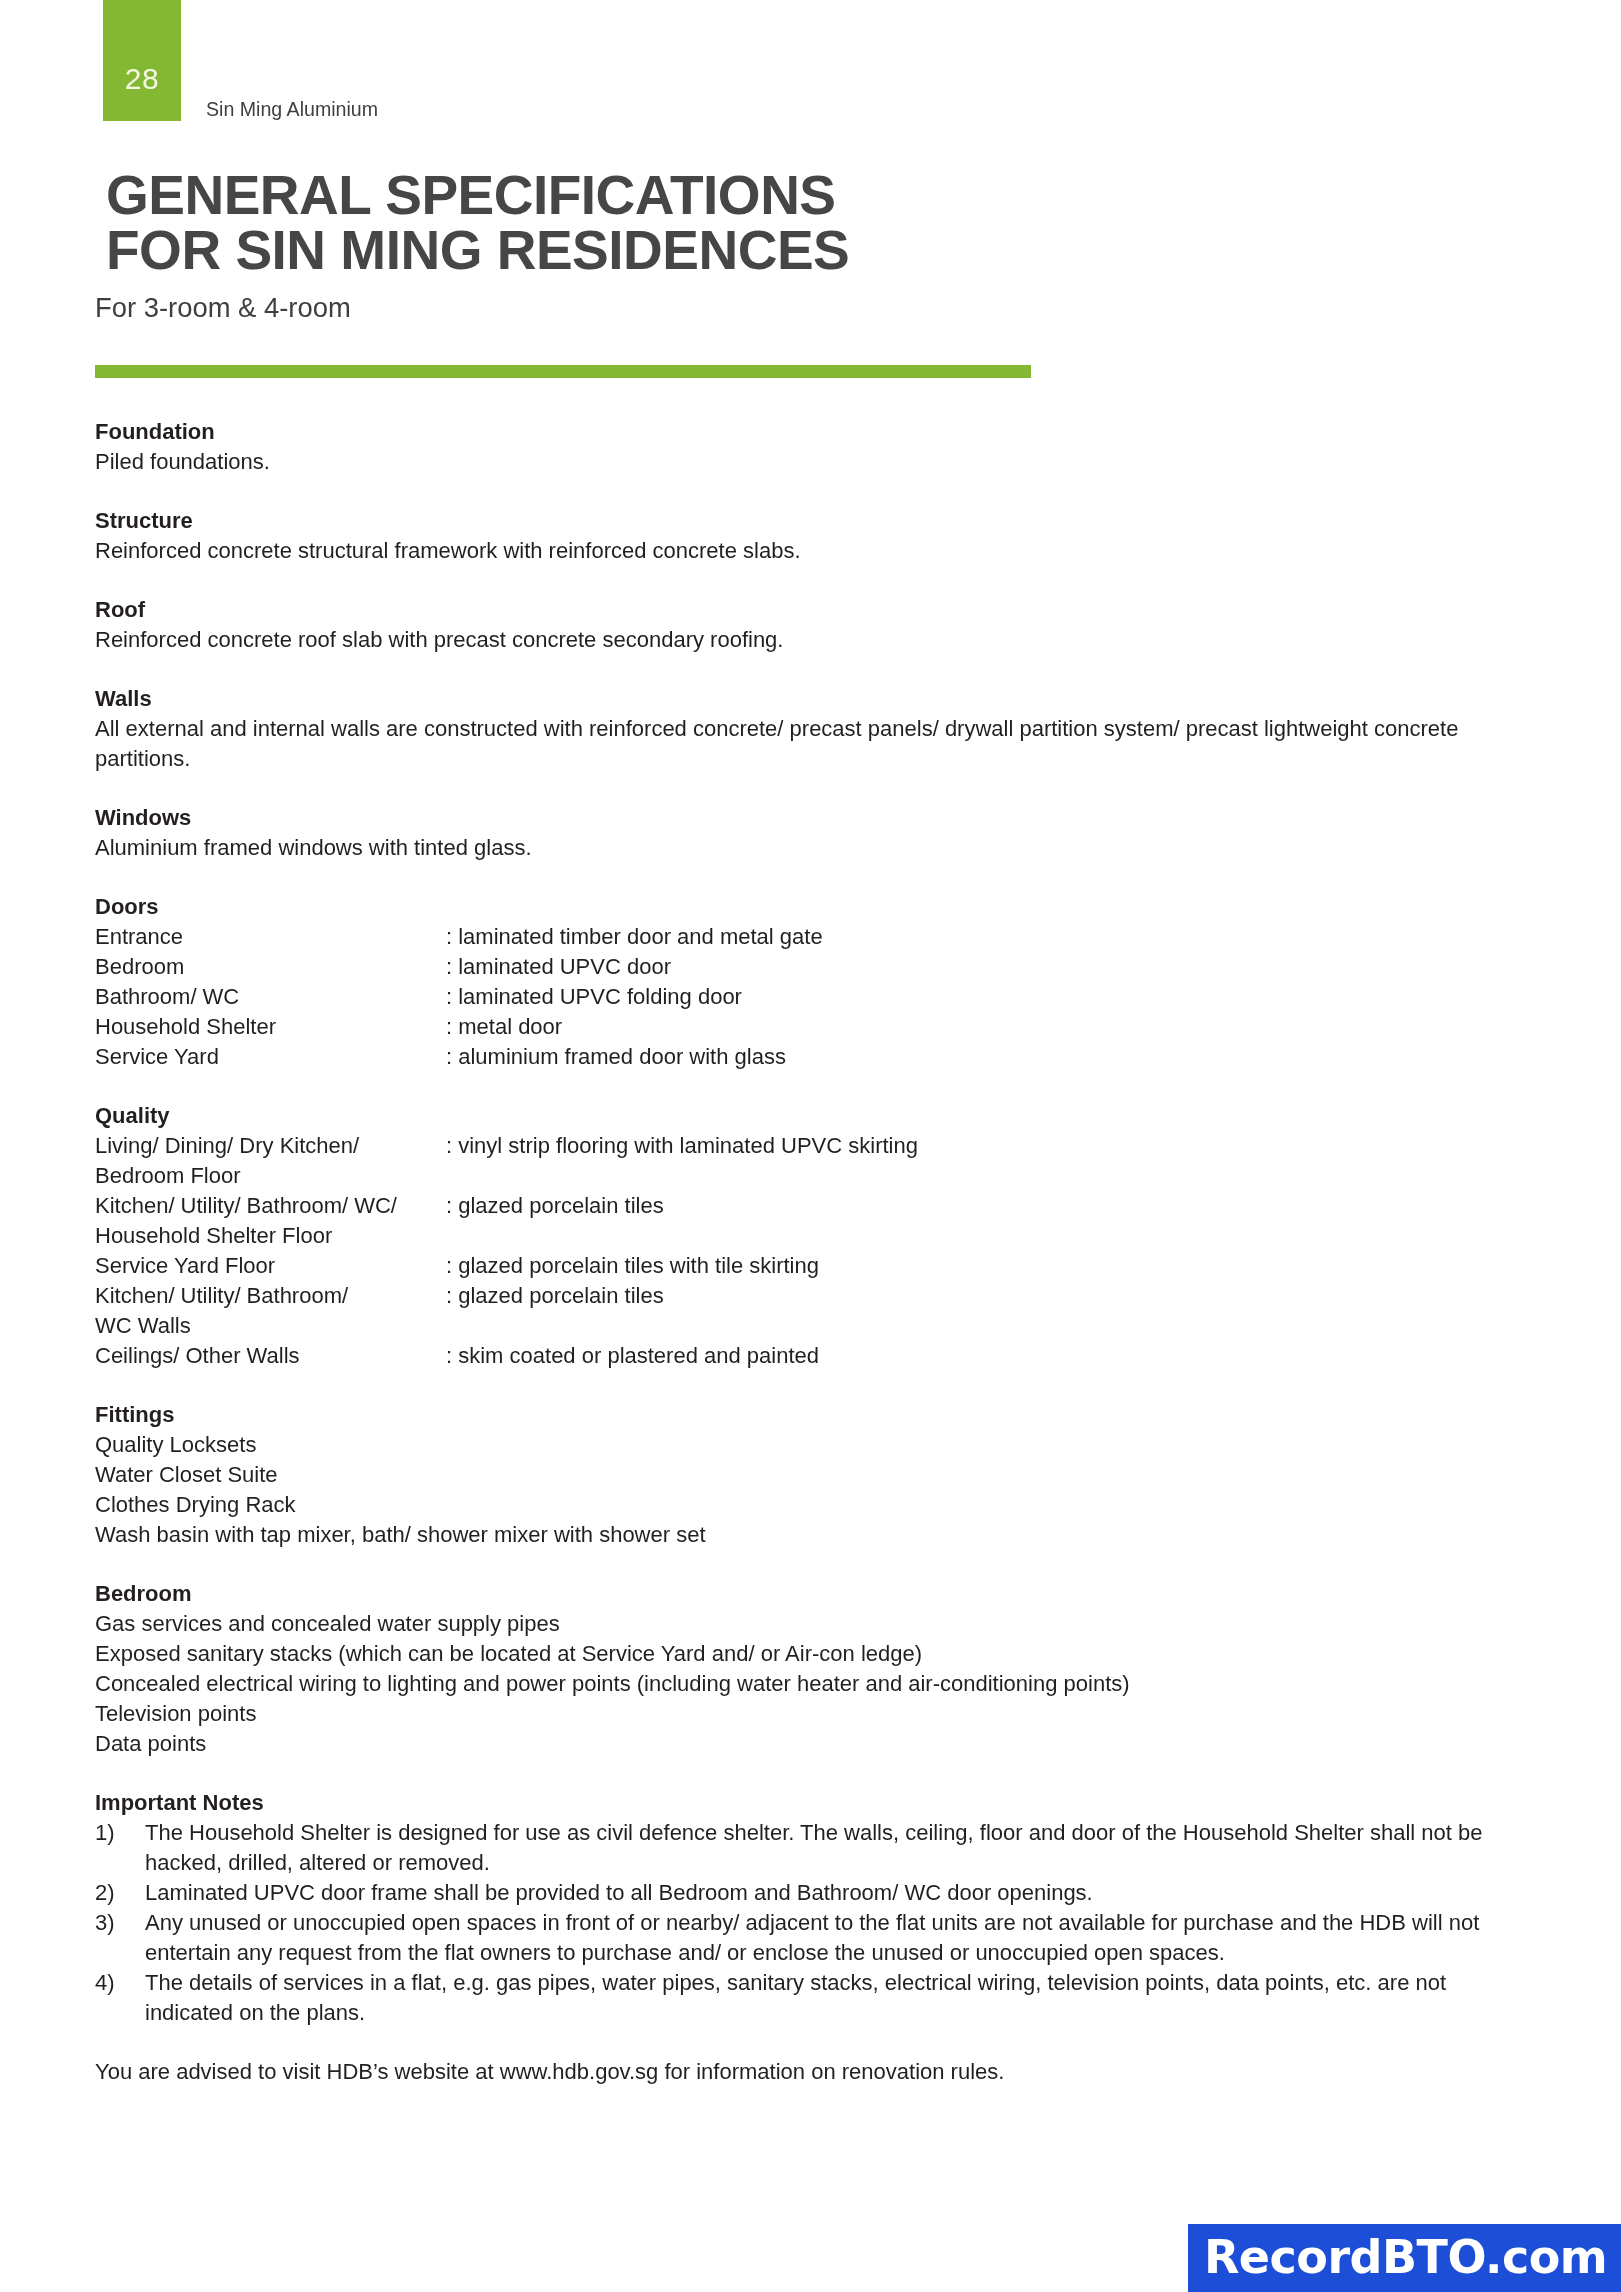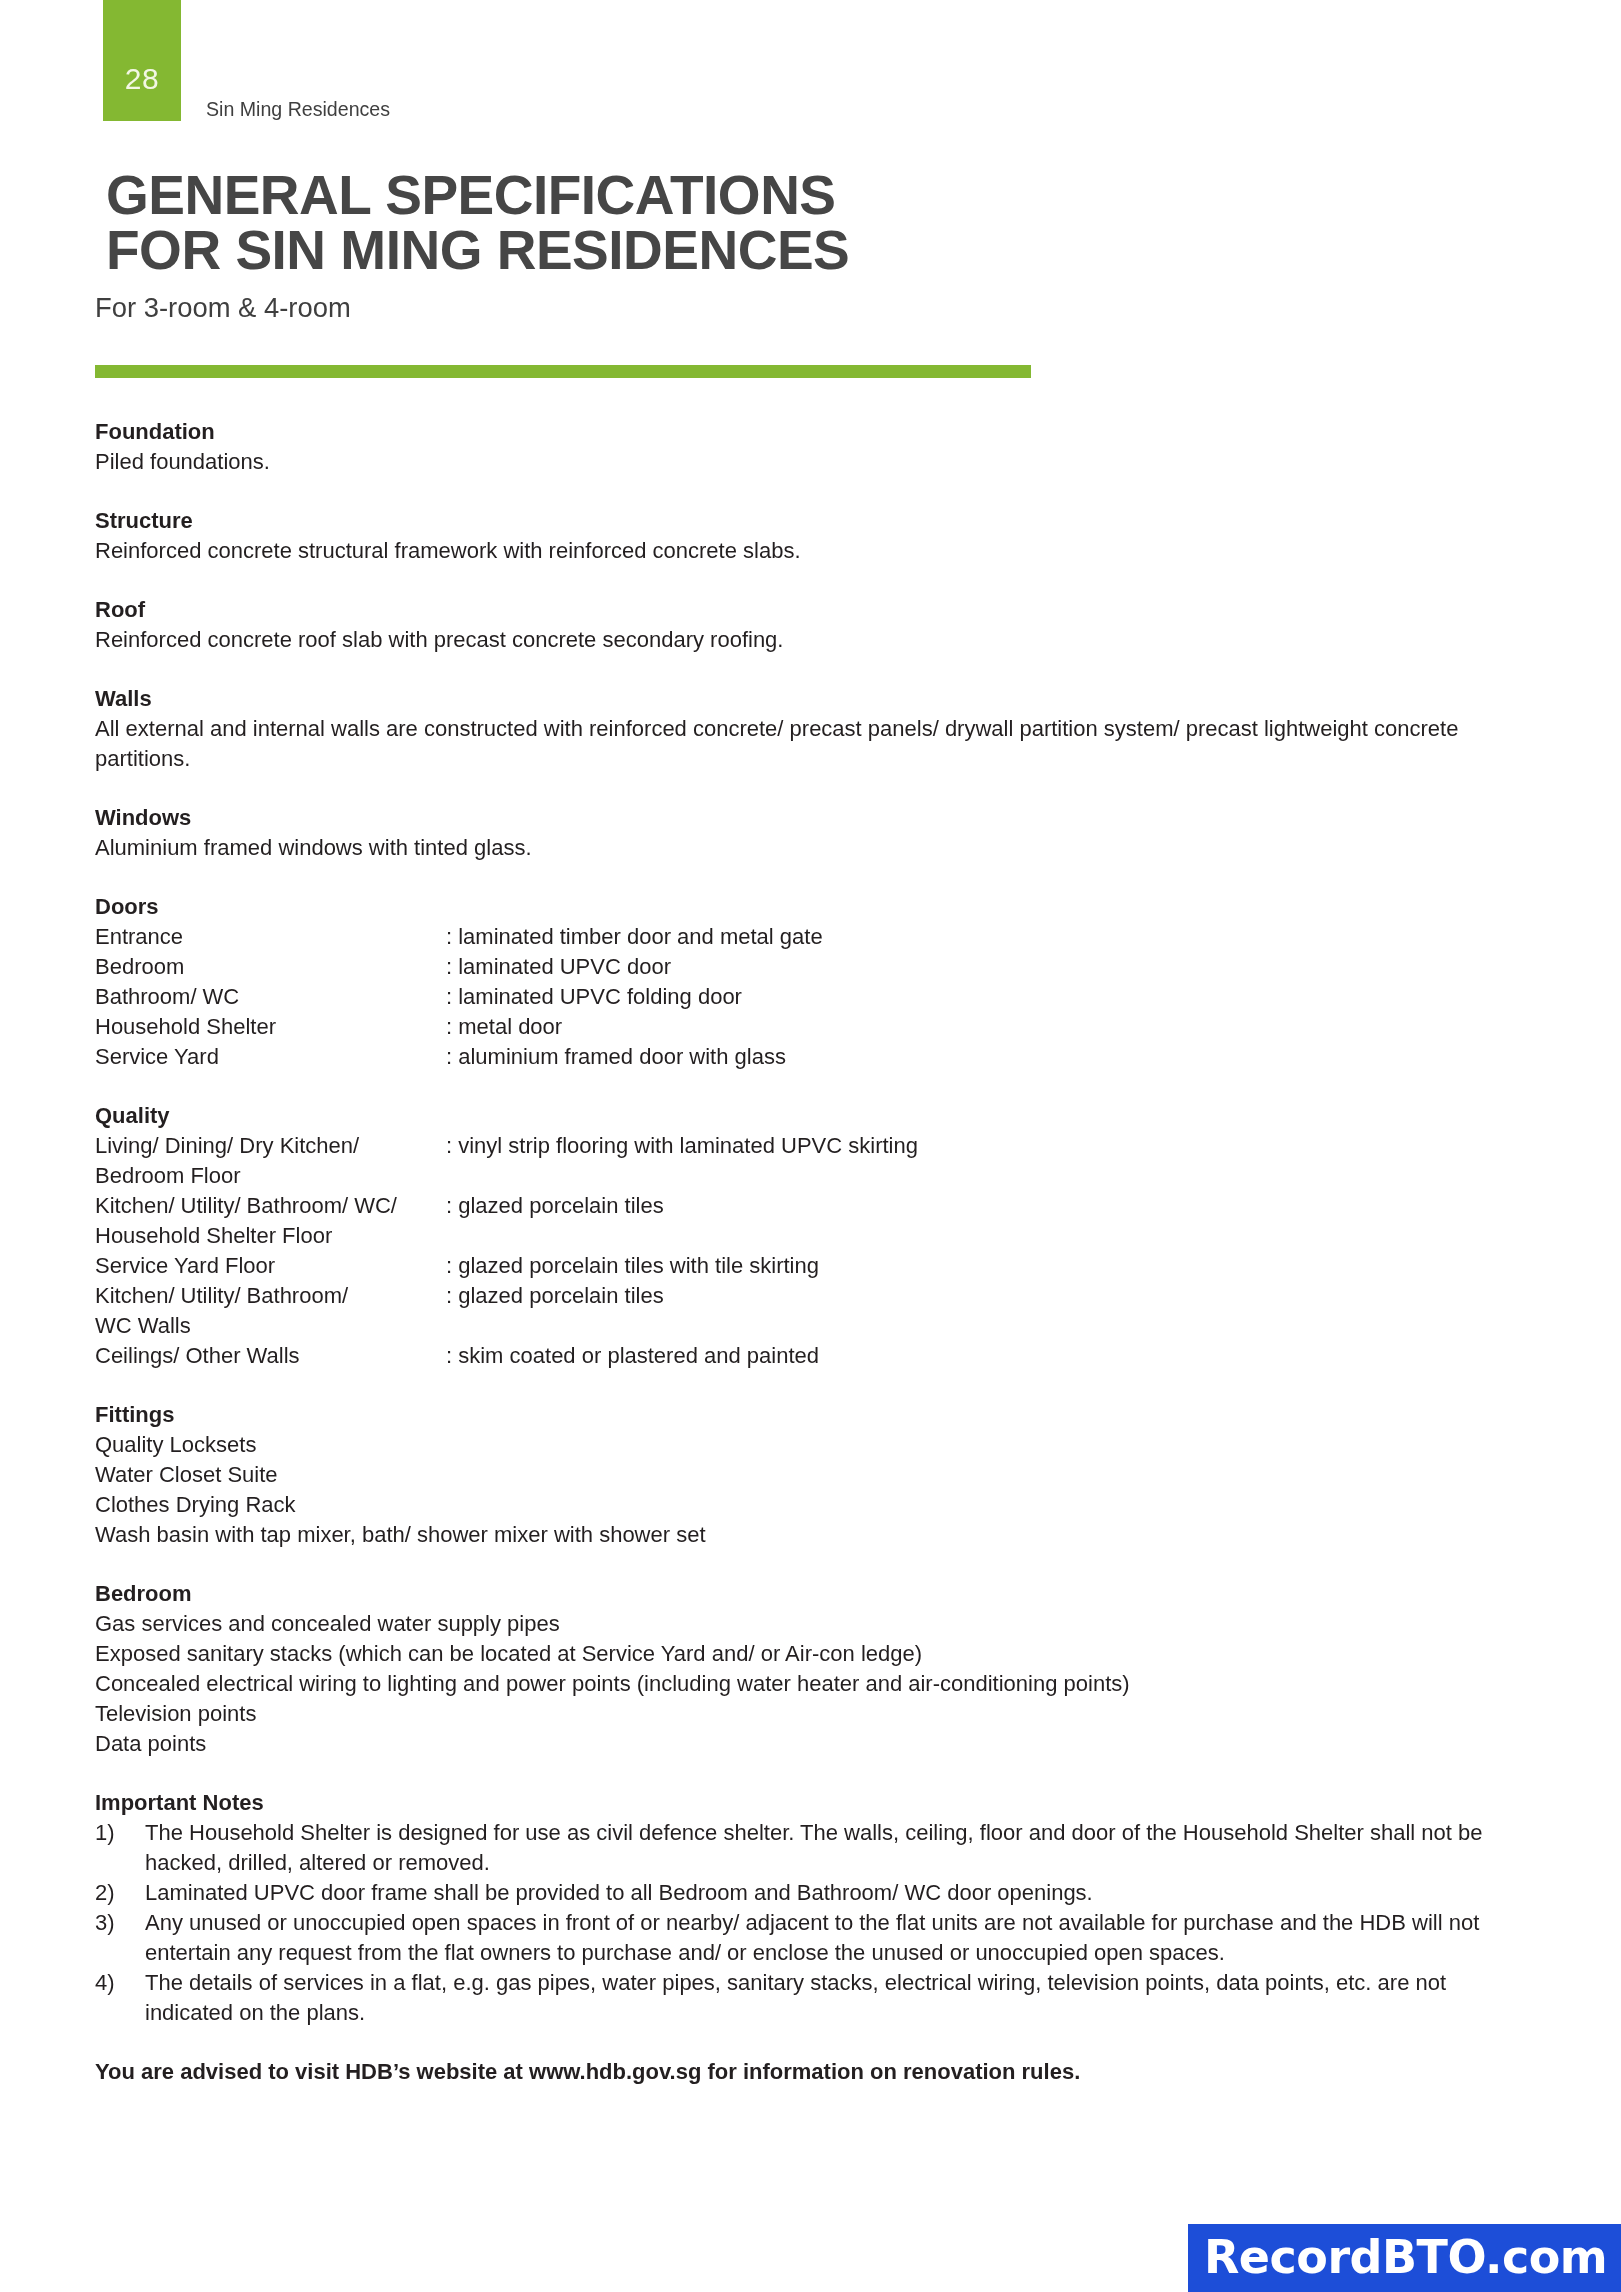--- a/index.html
+++ b/index.html
@@ -129,21 +129,21 @@
   .note-row {
     display: flex;
     align-items: flex-start;
   }
   .note-num {
     width: 50px;
     flex: 0 0 50px;
   }
   .note-text { flex: 1 1 auto; }
 
-  .advice { margin-top: 19px; font-weight: bold; }
+  .advice { margin-top: 19px; }
 
   
   .watermark {
     position: absolute;
     right: 0;
     bottom: 0;
     background: #1d4ed8;
     color: #ffffff;
     font-weight: bold;
     font-size: 46px;
@@ -152,21 +152,21 @@
     letter-spacing: -0.5px;
     font-family: "DejaVu Sans", sans-serif;
   }
 </style>
 </head>
 <body>
 
 <div class="page-header">
   <div class="page-number-block"></div>
   <div class="page-number">28</div>
-  <div class="header-project">Sin Ming Residences</div>
+  <div class="header-project">Sin Ming Aluminium</div>
 </div>
 
 <div class="title-wrap">
   <h1 class="doc-title">
     <span>GENERAL SPECIFICATIONS</span>
     <span class="line2">FOR SIN MING RESIDENCES</span>
   </h1>
   <div class="doc-subtitle">For 3-room &amp; 4-room</div>
   <div class="green-rule"></div>
 </div>

